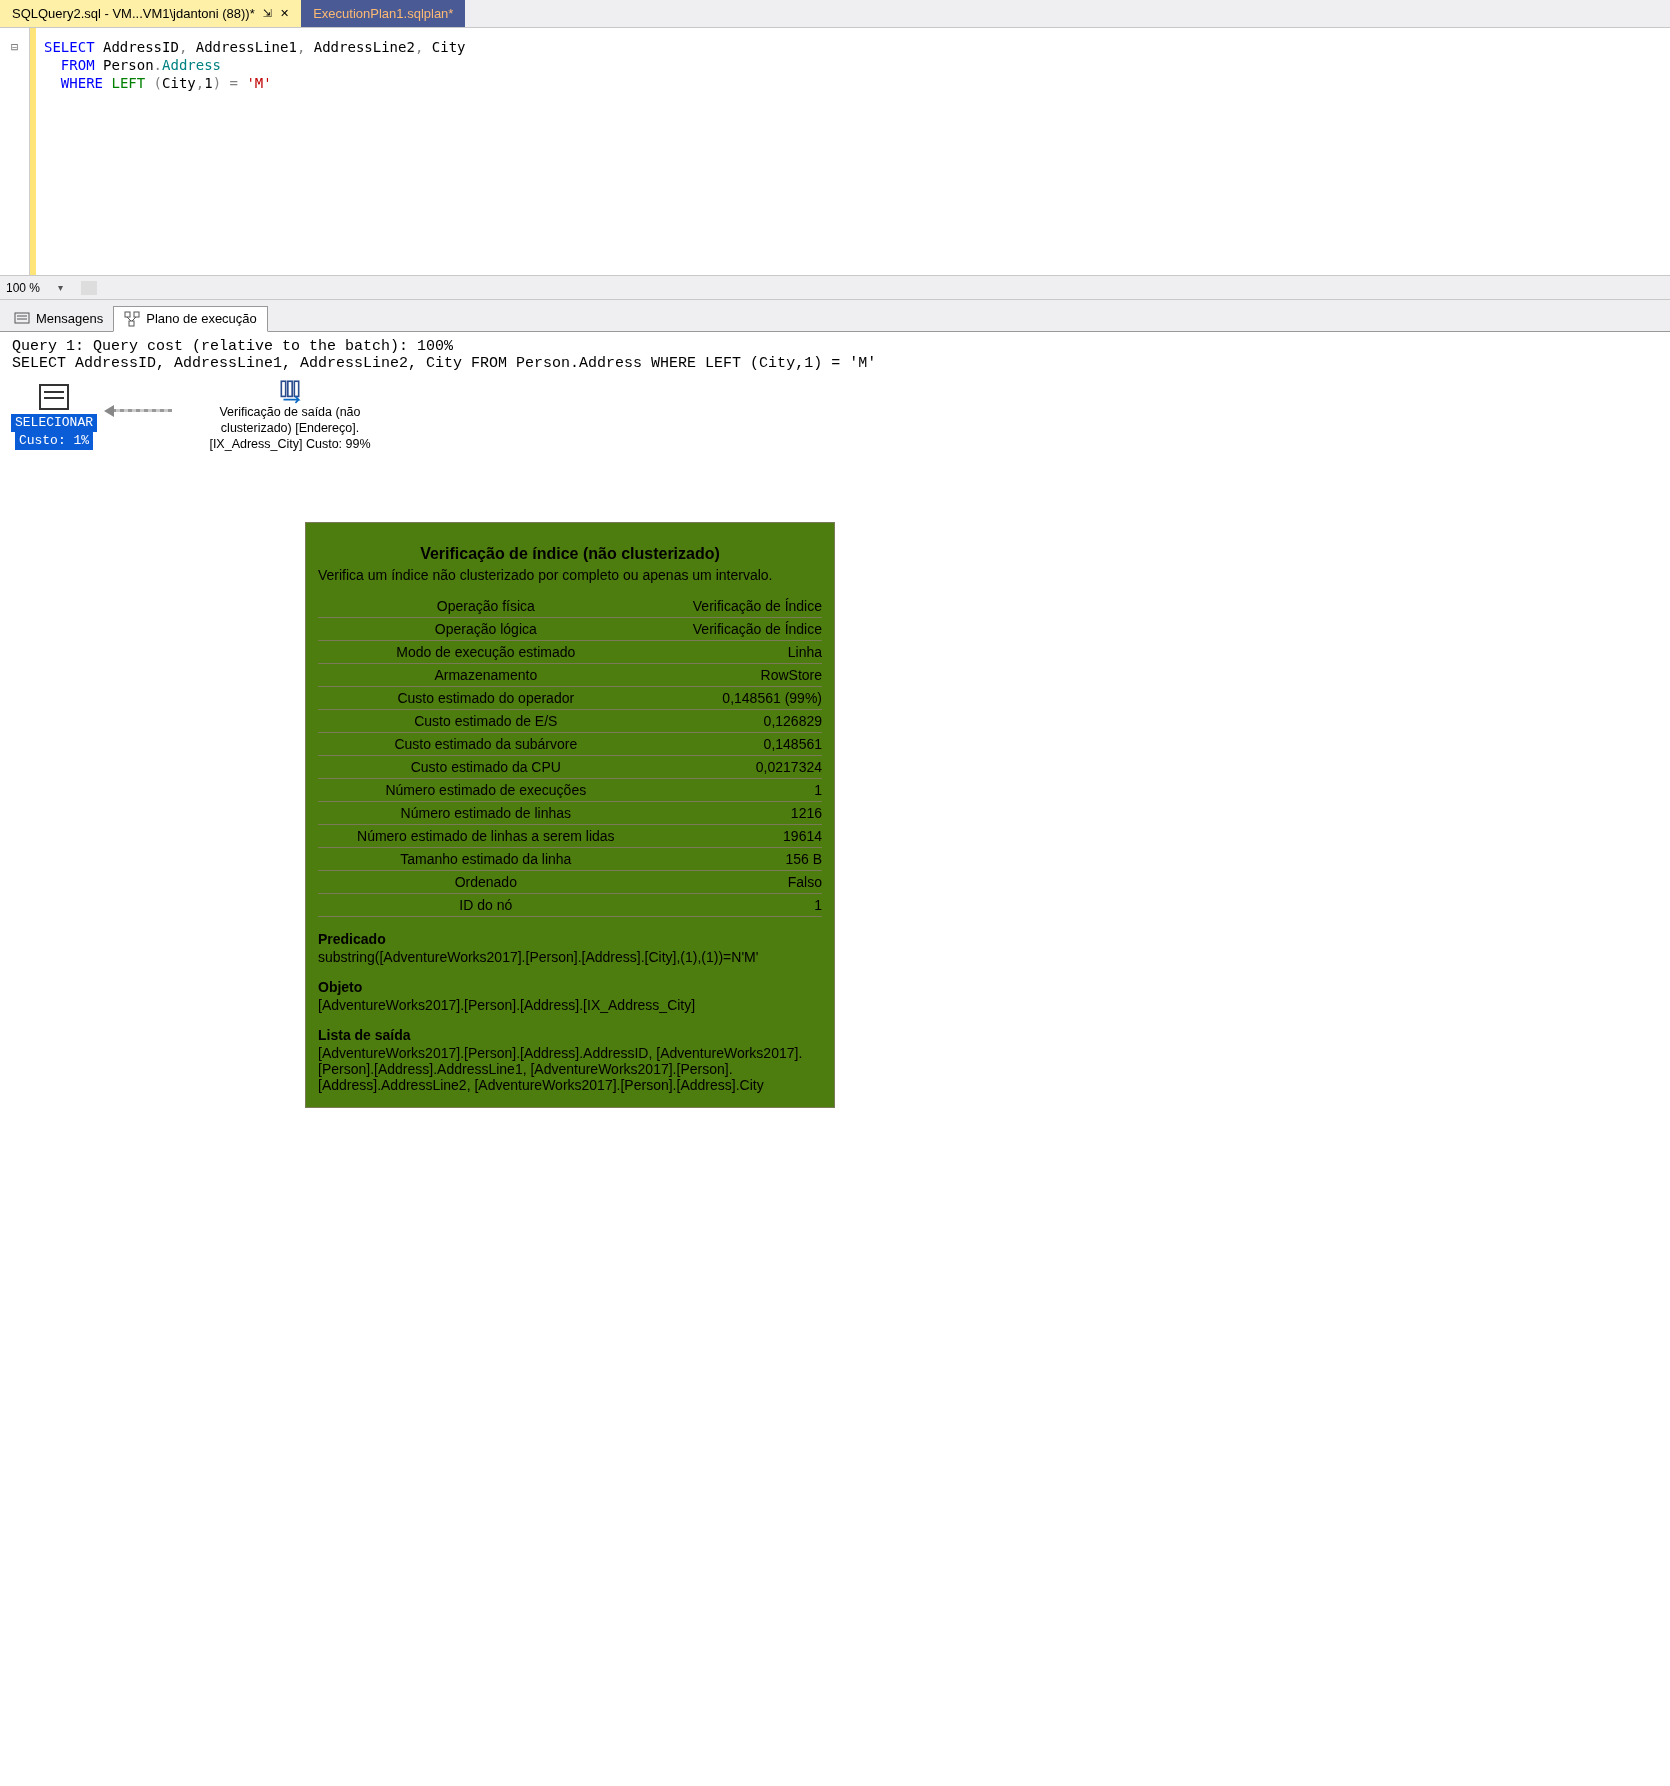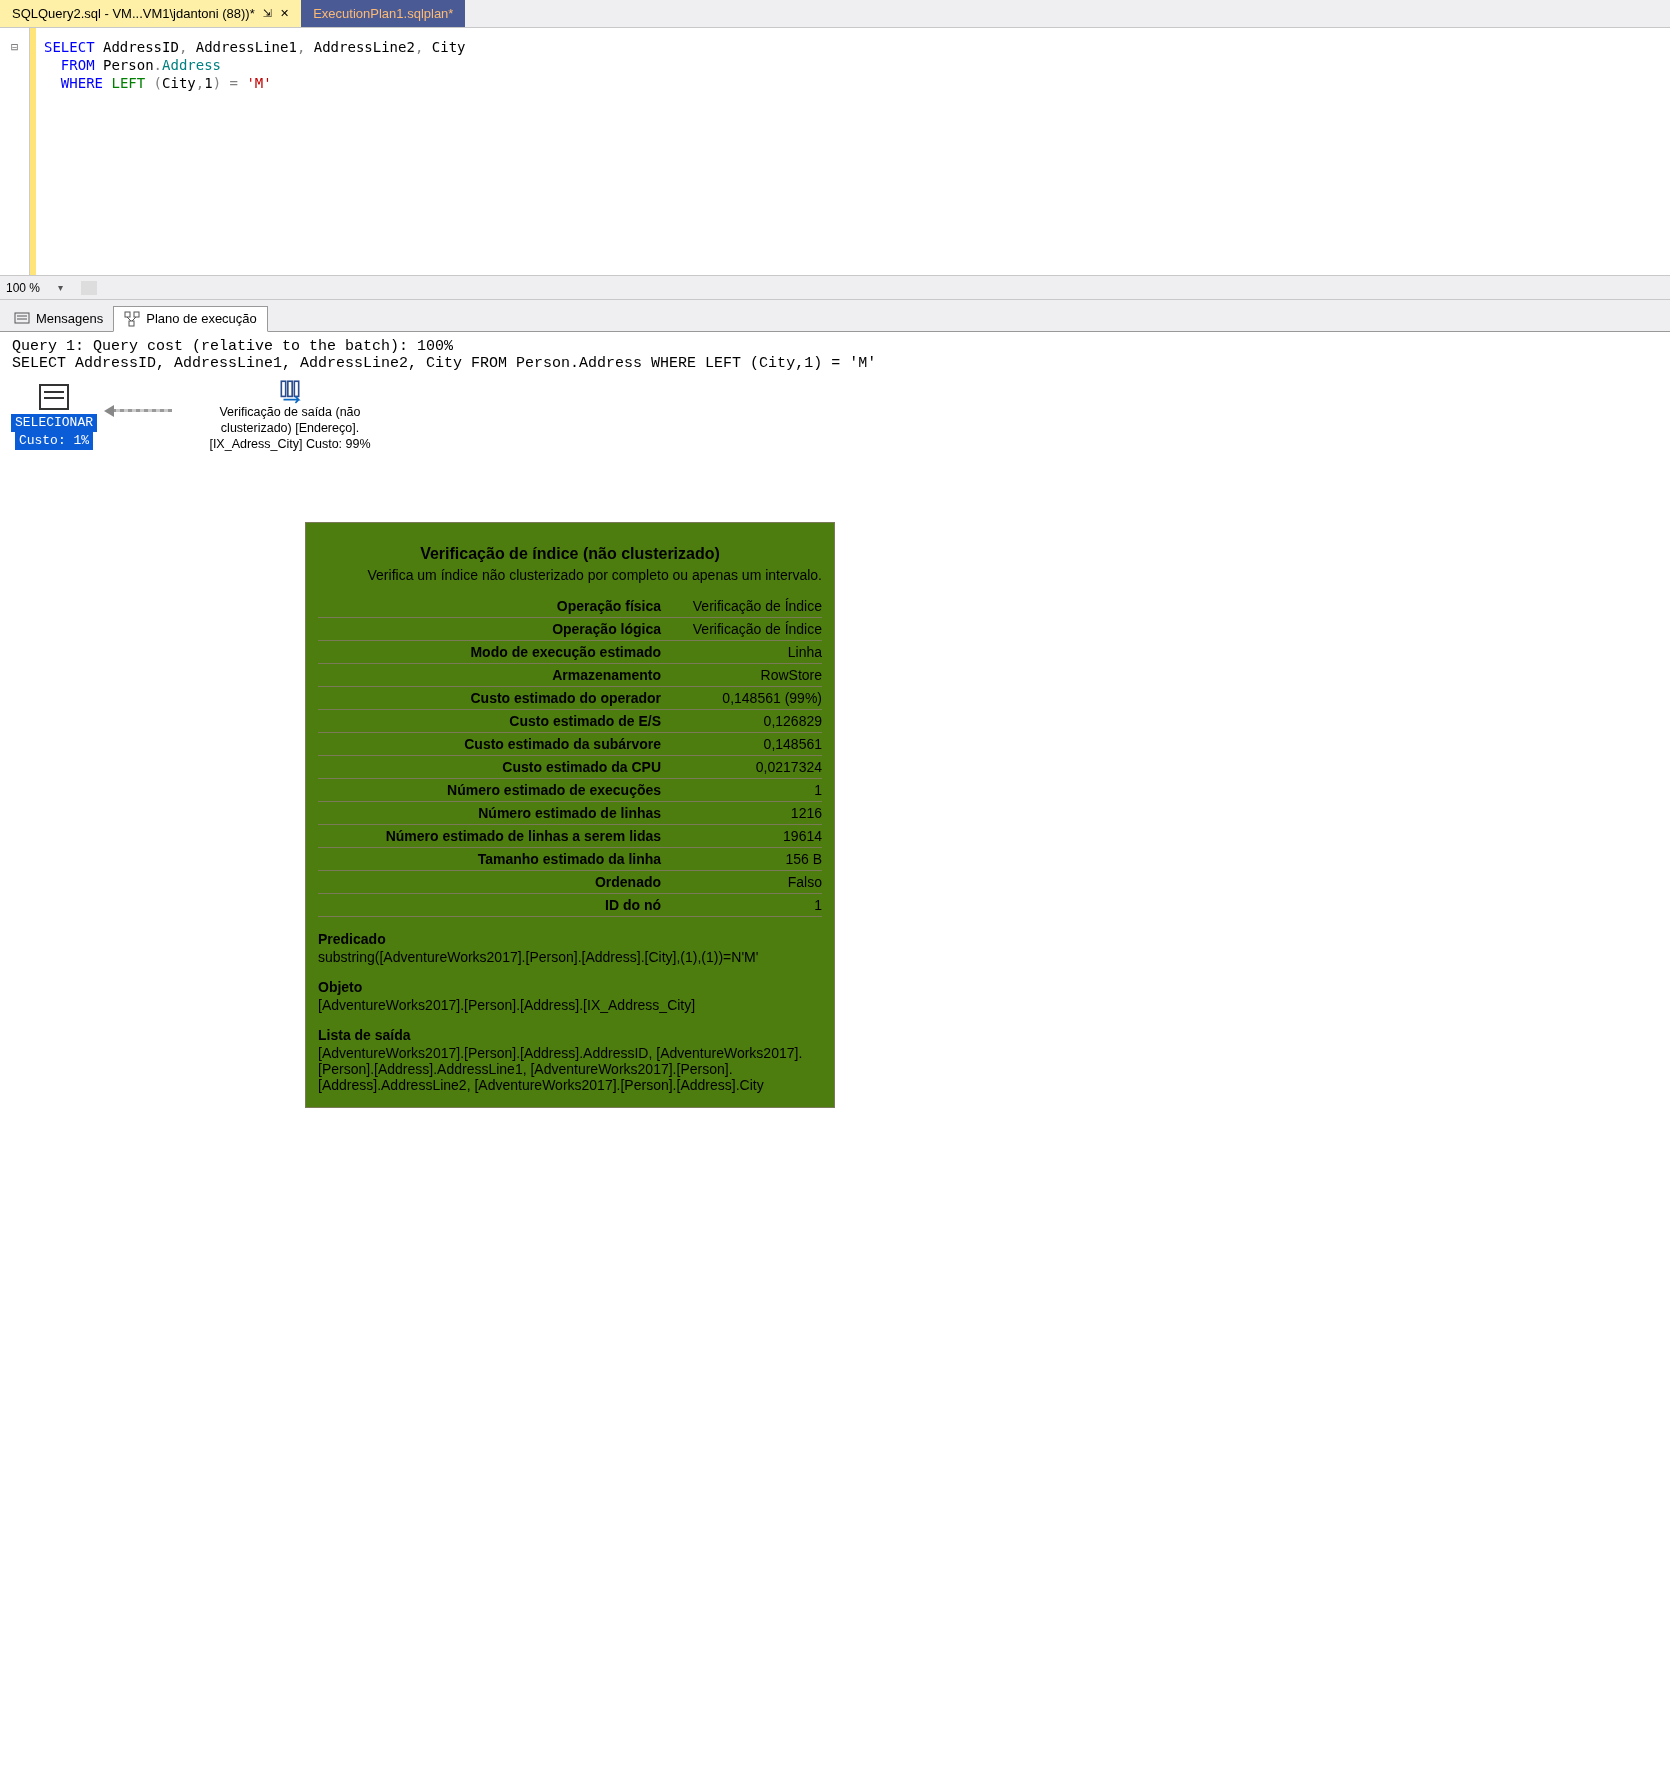--- a/index.html
+++ b/index.html
@@ -149,24 +149,24 @@
     margin-left: 305px;
     width: 530px;
     background:#4d7c0f;
     border:1px solid #7a7a58;
     padding:22px 12px 14px 12px;
     font-size:14px;
   }
   .tooltip h3 {
     margin:0 0 4px 0; text-align:center; font-size:16px; font-weight:700;
   }
-  .tooltip .desc { text-align:right; margin-bottom:12px; }
+  .tooltip .desc { text-align:left; margin-bottom:12px; }
   .tooltip table { width:100%; border-collapse:collapse; }
   .tooltip td { padding:3px 0; }
-  .tooltip td.k { font-weight:700; text-align:right; }
+  .tooltip td.k { font-weight:400; text-align:center; }
   .tooltip td.v { text-align:right; }
   .tooltip tr.sep td { border-bottom:1px solid #7a7a58; }
   .tooltip .block { margin-top:14px; }
   .tooltip .block .lbl { font-weight:700; }
   .tooltip .block .val { margin-top:2px; word-wrap:break-word; }
 </style>
 </head>
 <body>
 
 <div class="tabstrip">

